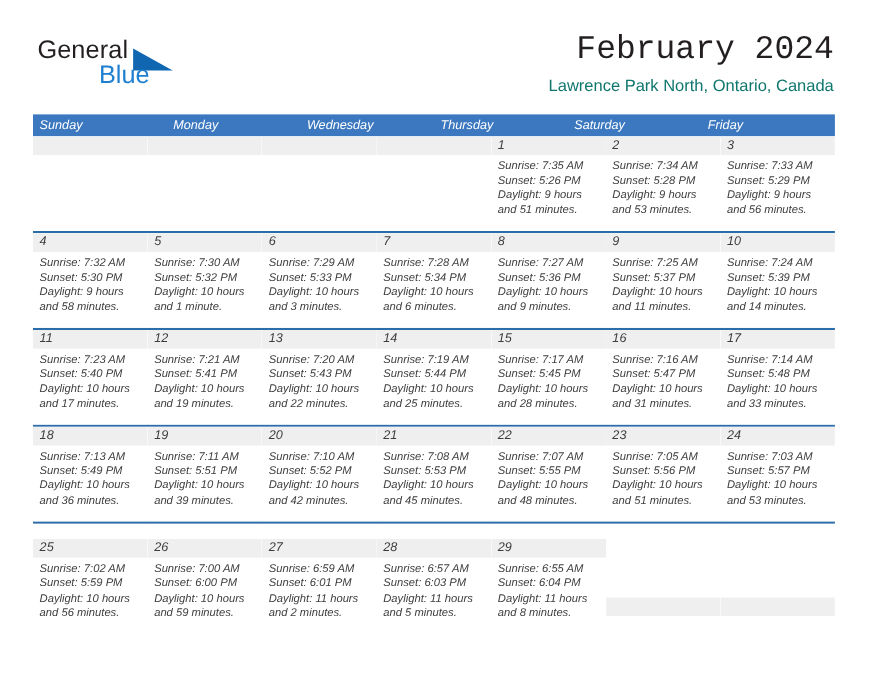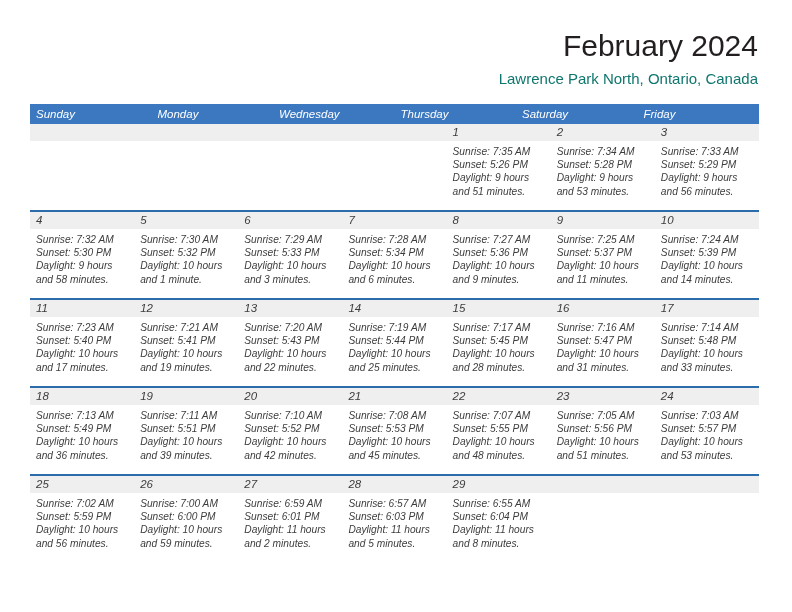--- a/index.html
+++ b/index.html
@@ -68,20 +68,21 @@
     right: 0;
     top: 0;
     text-align: right;
   }
   .cal-title {
     font-size: 30px;
     font-weight: normal;
     color: #231f20;
     line-height: 36px;
     white-space: nowrap;
+    font-family: Liberation Mono, monospace;
   }
   .cal-subtitle {
     font-size: 15px;
     color: #0f766e;
     line-height: 22px;
     margin-top: 4px;
     white-space: nowrap;
   }
 
   
@@ -107,20 +108,21 @@
     white-space: nowrap;
   }
   .week {
     display: flex;
     border-bottom: 2px solid #2b6cab;
     height: 88px;
     box-sizing: border-box;
   }
   .week.last {
     border-bottom: none;
+    align-items: flex-end;
   }
   .cell {
     flex: 1 1 0;
     box-sizing: border-box;
     position: relative;
     background: #ffffff;
     overflow: hidden;
   }
   .cell-num {
     background: #efefef;
@@ -144,20 +146,25 @@
     white-space: nowrap;
   }
 </style>
 </head>
 <body>
 
 <div class="page">
 
   <div class="header">
 
+    <div class="logo">
+      <span class="logo-general">General</span>
+      <span class="logo-tri"></span>
+      <span class="logo-blue">Blue</span>
+    </div>
 
     <div class="title-block">
       <div class="cal-title">February 2024</div>
       <div class="cal-subtitle">Lawrence Park North, Ontario, Canada</div>
     </div>
 
   </div>
 
   <div class="calendar">
     <div class="dow-row">

